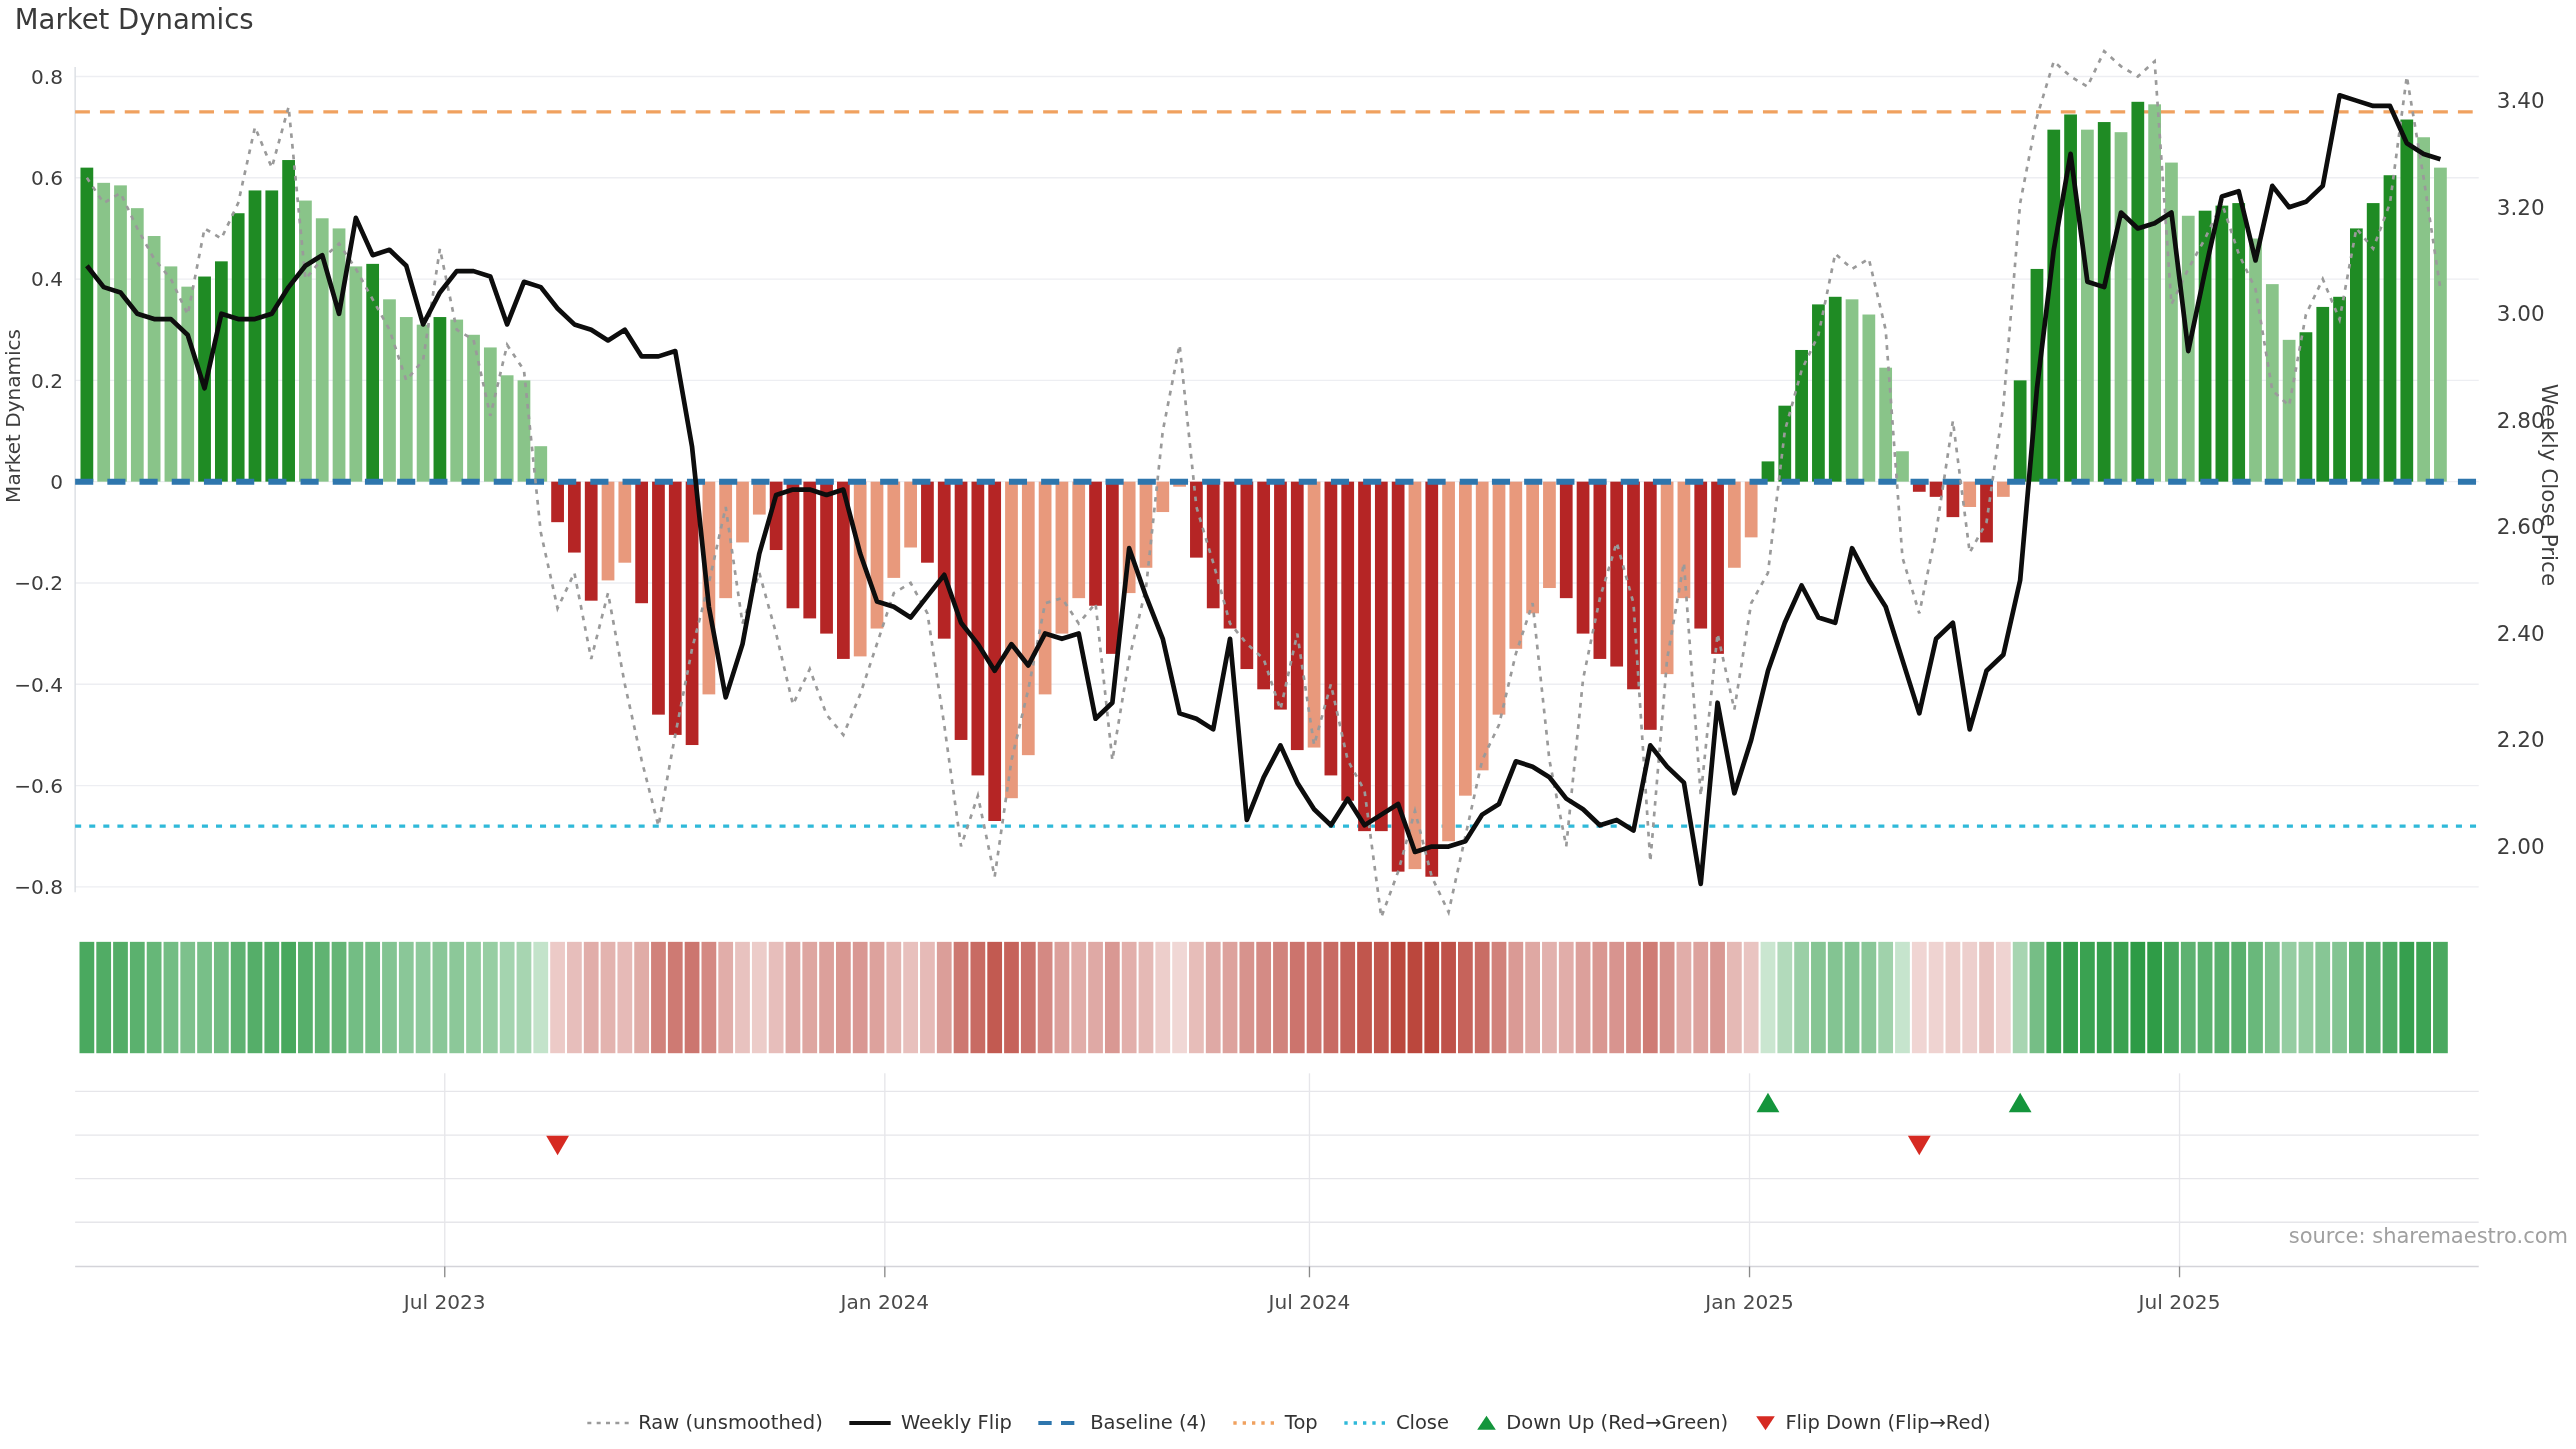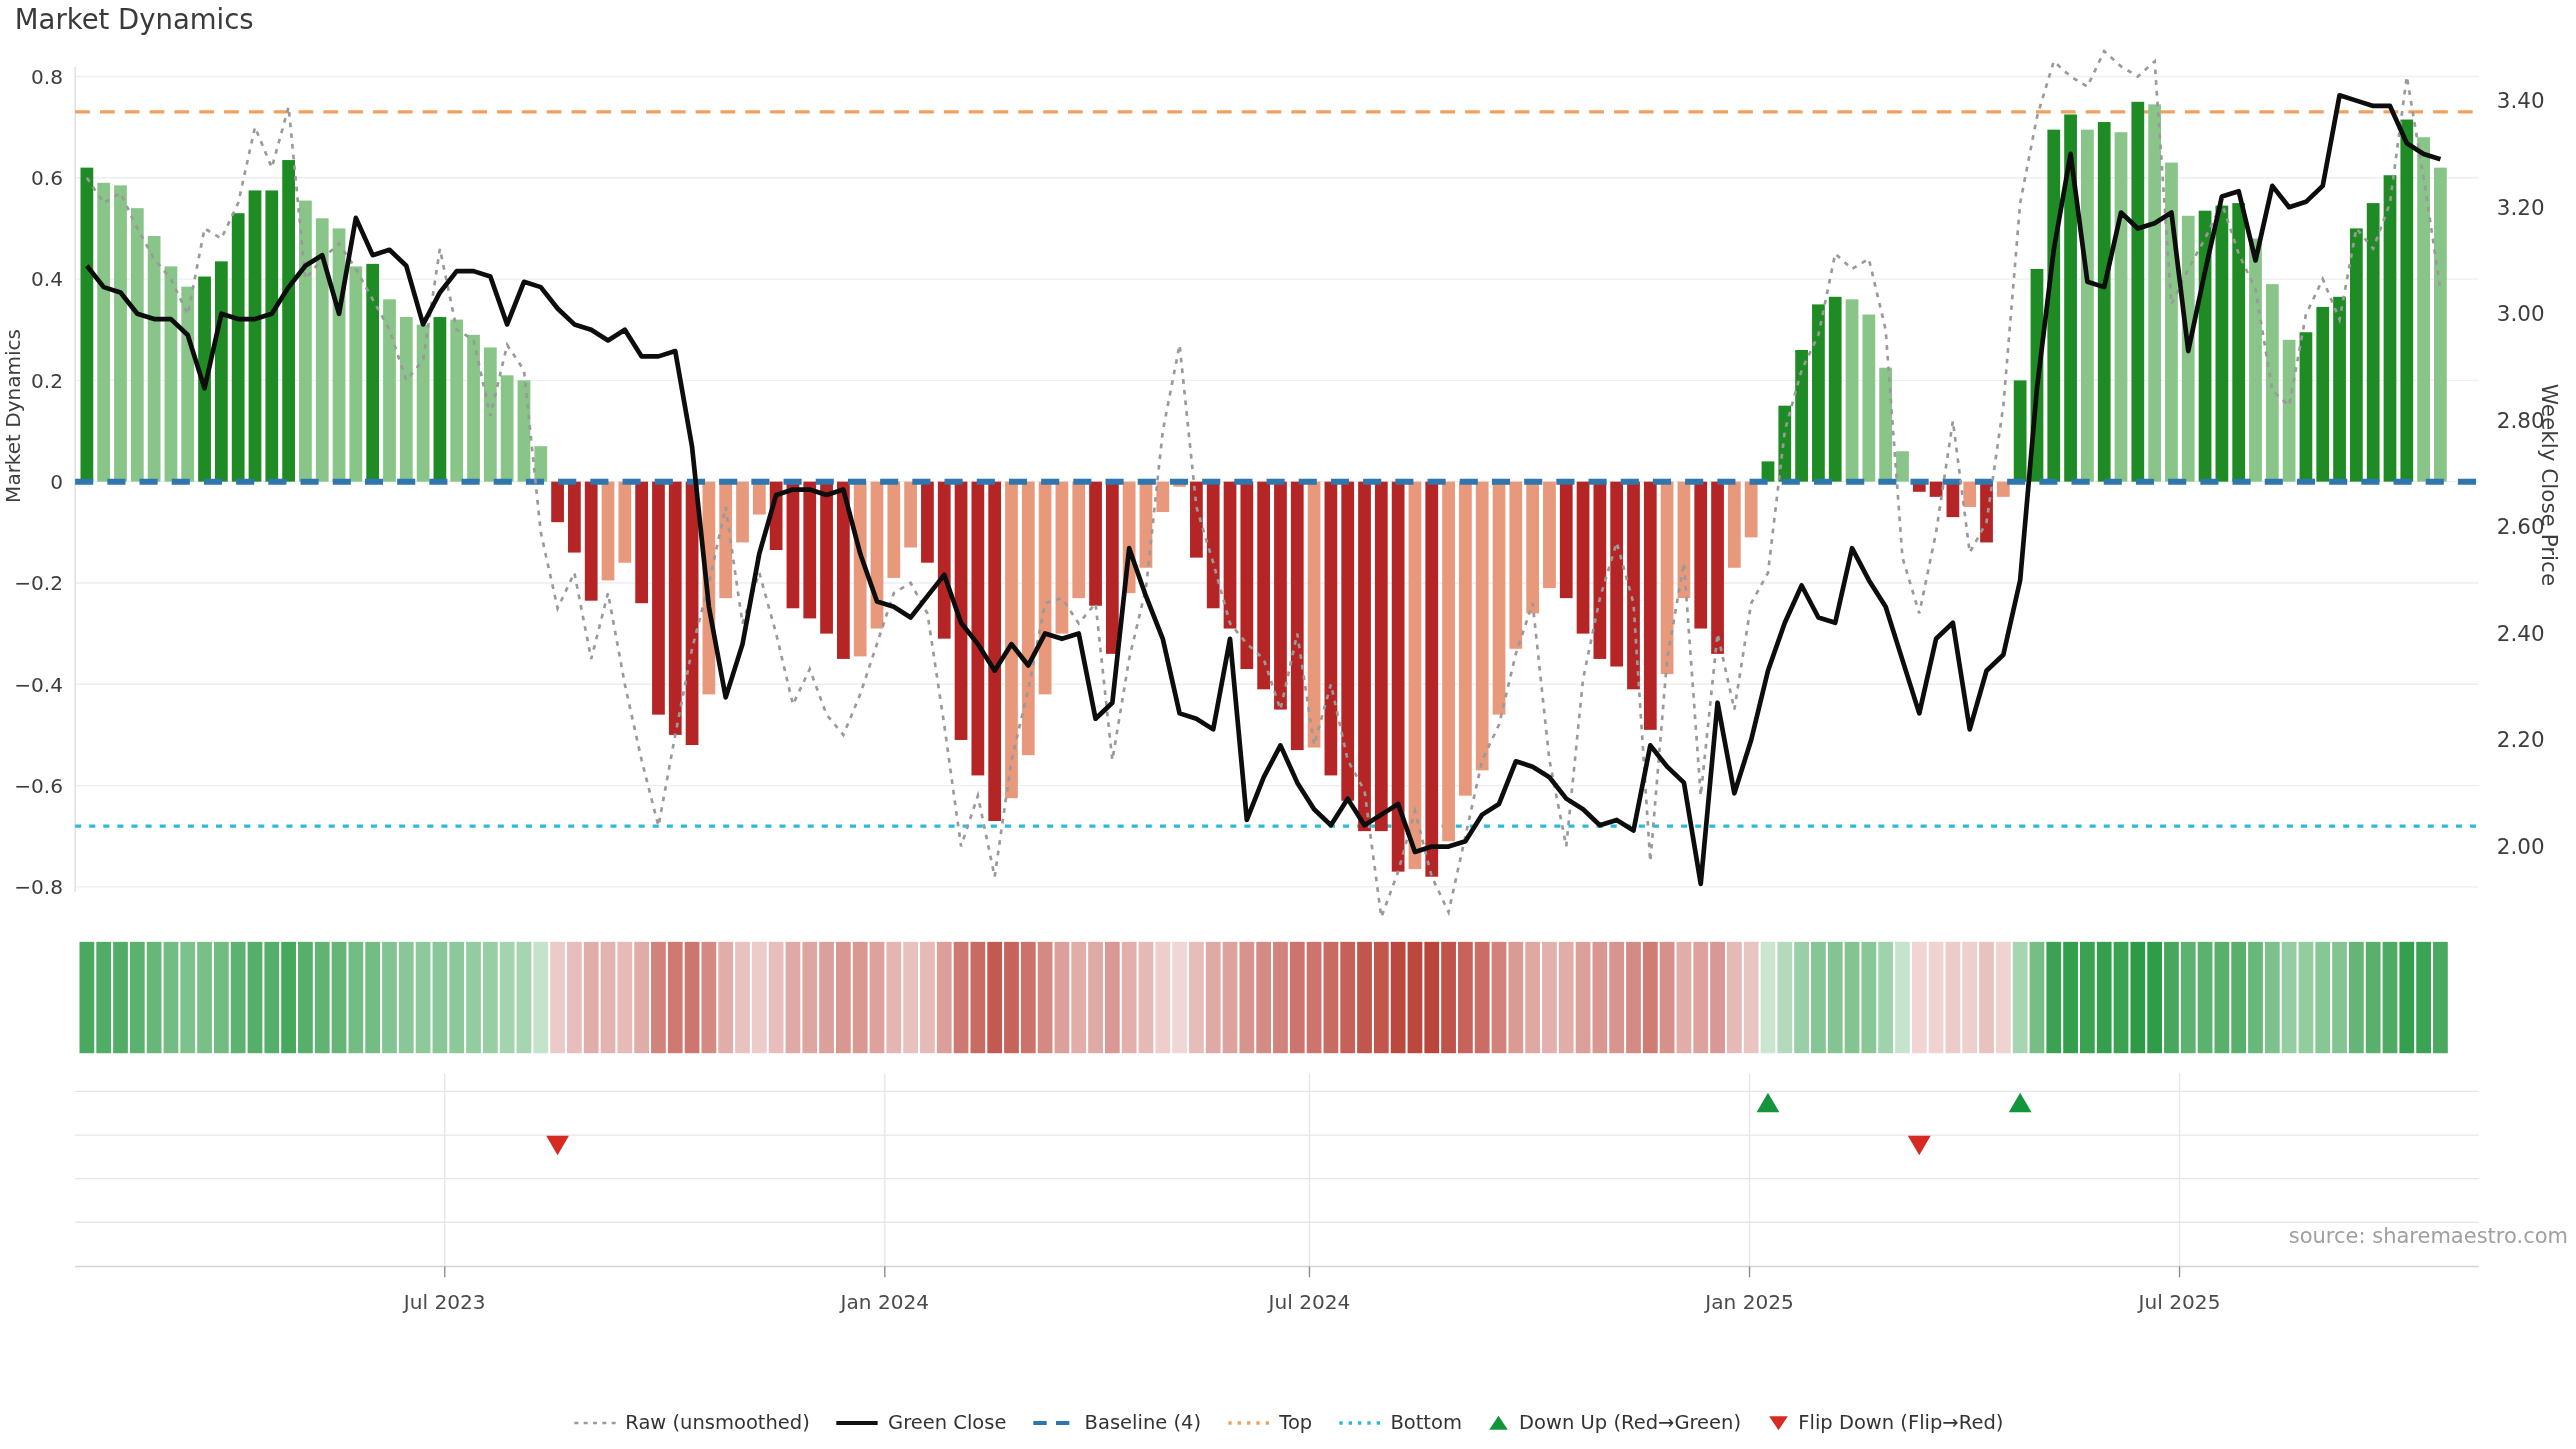--- a/index.html
+++ b/index.html
@@ -369,39 +369,39 @@
       <div class="legend-item">
         <svg width="44" height="16" viewBox="0 0 66 24">
           <line x1="2" y1="12" x2="64" y2="12" stroke="#9a9a9a" stroke-width="4" stroke-dasharray="6 8"></line>
         </svg>
         <span>Raw (unsmoothed)</span>
       </div>
       <div class="legend-item">
         <svg width="44" height="16" viewBox="0 0 66 24">
           <line x1="2" y1="12" x2="64" y2="12" stroke="#111111" stroke-width="6"></line>
         </svg>
-        <span>Green Close</span>
+        <span>Weekly Flip</span>
       </div>
       <div class="legend-item">
         <svg width="44" height="16" viewBox="0 0 66 24">
           <line x1="2" y1="12" x2="64" y2="12" stroke="#2e76ad" stroke-width="6" stroke-dasharray="20 14"></line>
         </svg>
         <span>Baseline (4)</span>
       </div>
       <div class="legend-item">
         <svg width="44" height="16" viewBox="0 0 66 24">
           <line x1="2" y1="12" x2="64" y2="12" stroke="#f0a15f" stroke-width="5" stroke-dasharray="5 9"></line>
         </svg>
         <span>Top</span>
       </div>
       <div class="legend-item">
         <svg width="44" height="16" viewBox="0 0 66 24">
           <line x1="2" y1="12" x2="64" y2="12" stroke="#2fb9d9" stroke-width="5" stroke-dasharray="5 9"></line>
         </svg>
-        <span>Bottom</span>
+        <span>Close</span>
       </div>
       <div class="legend-item">
         <svg width="23" height="20" viewBox="0 0 34 30">
           <path d="M3 25 L31 25 L17 4 Z" fill="#14953c"></path>
         </svg>
         <span>Down Up (Red→Green)</span>
       </div>
       <div class="legend-item">
         <svg width="23" height="20" viewBox="0 0 34 30">
           <path d="M3 5 L31 5 L17 26 Z" fill="#d62a22"></path>

